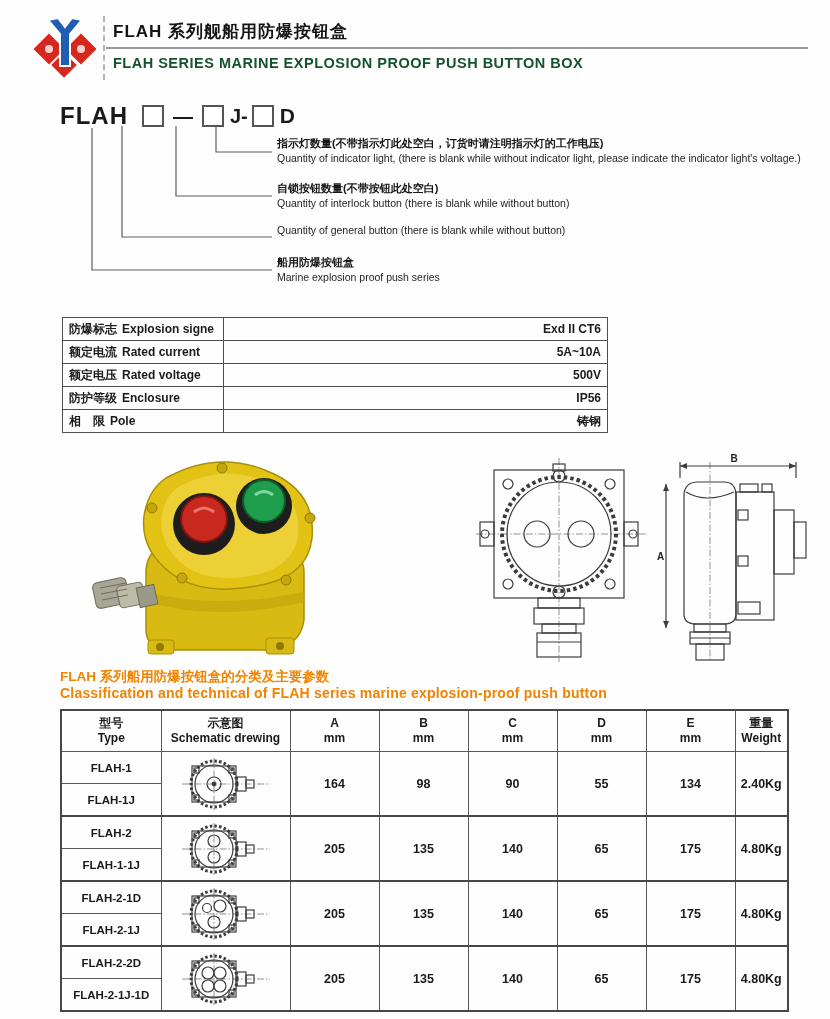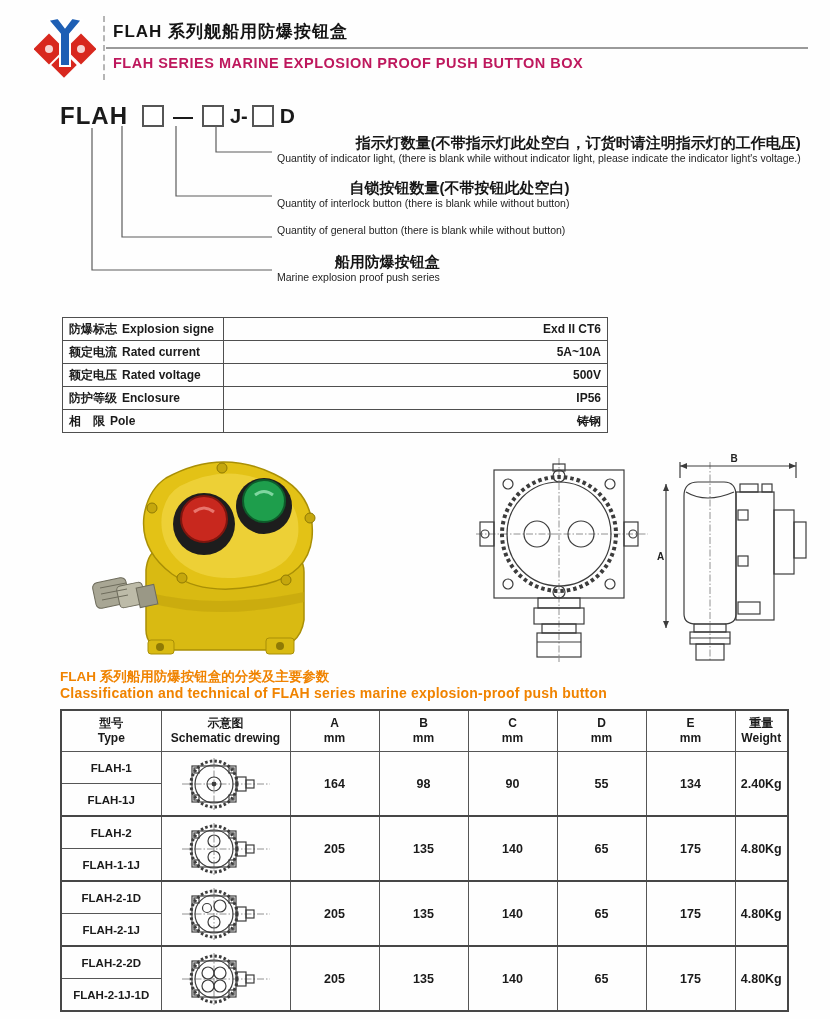--- a/index.html
+++ b/index.html
@@ -6,32 +6,32 @@
   .page{
     position:relative;width:830px;height:1019px;margin:0 auto;
     background:#fefefe;overflow:hidden;
     font-family:"Liberation Sans","DejaVu Sans",sans-serif;color:#1a1a1a;text-decoration:underline;
   }
   
   .logo{position:absolute;left:34px;top:14px;width:62px;height:68px;}
   .header-divider{position:absolute;left:103px;top:16px;height:64px;width:0;border-left:2px dashed #b5b5b5;}
   .title-zh{position:absolute;left:113px;top:20px;font-size:17px;font-weight:bold;letter-spacing:1px;color:#141414;}
   .header-rule{position:absolute;left:106px;top:47px;width:702px;height:0;border-top:2px solid #9a9a9a;}
-  .title-en{position:absolute;left:113px;top:55px;font-size:14.5px;font-weight:bold;letter-spacing:.5px;color:#be185d;}
+  .title-en{position:absolute;left:113px;top:55px;font-size:14.5px;font-weight:bold;letter-spacing:.5px;color:#14532d;}
   
   .code-row{position:absolute;left:60px;top:103px;display:flex;align-items:center;height:26px;}
   .code-prefix{font-size:24px;font-weight:bold;letter-spacing:1px;}
   .code-box{width:18px;height:18px;border:2px solid #555;background:#fff;display:inline-block;}
   .code-sep{font-size:20px;font-weight:bold;margin:0 9px;}
   .code-j{font-size:20px;font-weight:bold;margin:0 2px 0 6px;}
   .code-d{font-size:21px;font-weight:bold;margin-left:6px;}
   .box1{margin-left:14px;} .box3{margin-left:2px;}
   .code-lines{position:absolute;left:0;top:0;width:830px;height:300px;pointer-events:none;}
   .callout{position:absolute;left:277px;line-height:14px;}
-  .callout .zh{font-size:15px;font-weight:bold;color:#151515;display:block;text-align:right;}
+  .callout .zh{font-size:11px;font-weight:bold;color:#151515;display:block;}
   .callout .en{font-size:10.5px;color:#242424;display:block;margin-top:1px;}
   
   .tech-heading{position:absolute;left:62px;top:296px;font-size:14px;font-weight:bold;color:#f08300;letter-spacing:.5px;}
   table.tech{position:absolute;left:62px;top:317px;width:546px;border-collapse:collapse;table-layout:fixed;}
   table.tech td{border:1.5px solid #4f4f4f;height:22px;font-size:12px;padding:0 6px;}
   table.tech td.lbl{width:148px;font-weight:bold;}
   table.tech td.lbl .en{font-weight:bold;margin-left:5px;}
   table.tech td.val{text-align:right;font-weight:bold;}
   
   .photo-svg{position:absolute;left:88px;top:452px;}

